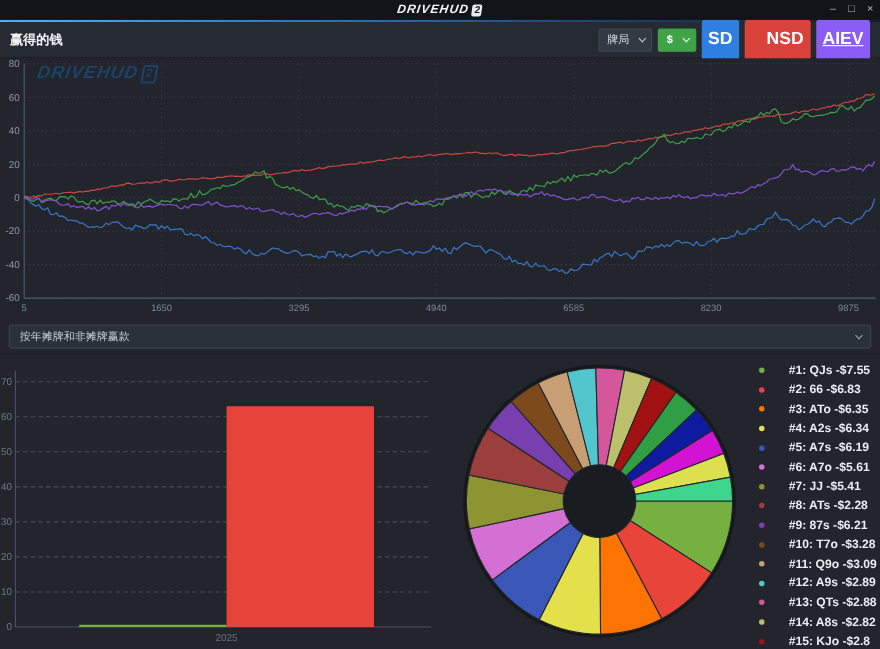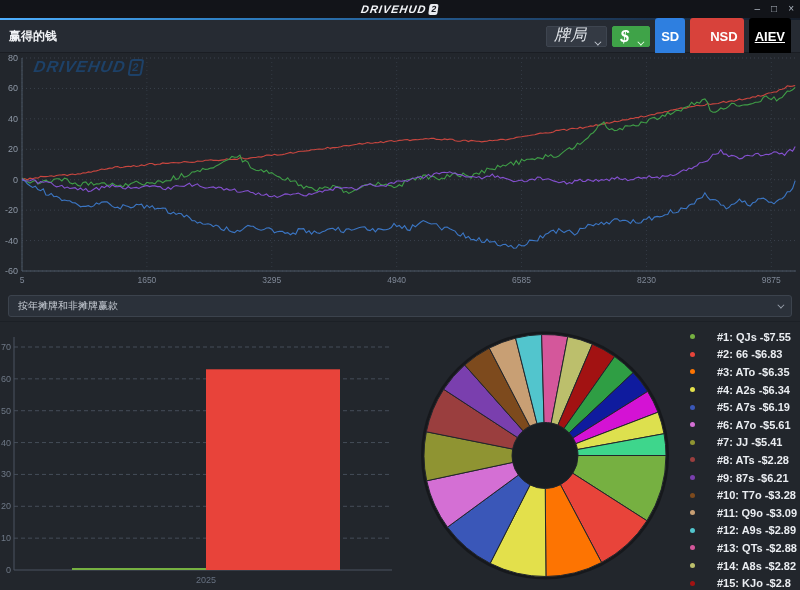--- a/index.html
+++ b/index.html
@@ -18,27 +18,27 @@
     align-items:center; color:#aeb6c0; font-size:10px; }
   .win-btn { cursor:default; line-height:10px; }
   .accent { height:2px; flex:none;
     background:linear-gradient(90deg,#4fb0ff,#2f81c4 28%,#23578a 55%,#1b3350 80%,#151d29); }
 
   
   .toolbar { height:33px; background:#262b33; border-bottom:1px solid #1a1d23;
     display:flex; align-items:center; padding:0 9px; flex:none; }
   .toolbar-title { color:#f0f2f5; font-size:12px; font-weight:bold; }
   .toolbar-right { margin-left:auto; display:flex; gap:5px; align-items:center; }
-  .select { background:#343a44; border:1px solid #3e4550; color:#dde1e6; font-size:16px;
-    height:21px; border-radius:2px; display:flex; align-items:flex-end; gap:8px; padding:0 7px;font-style:italic; }
+  .select { background:#343a44; border:1px solid #3e4550; color:#dde1e6; font-size:10px;
+    height:21px; border-radius:2px; display:flex; align-items:center; gap:8px; padding:0 7px; }
   .select.currency { background:#3fa348; border-color:#3fa348; color:#fff; font-weight:bold; }
   .chevron { width:5px; height:5px; border-right:1.5px solid #c3cad2; border-bottom:1.5px solid #c3cad2;
     transform:rotate(45deg) translateY(-2px); display:inline-block; }
   .select.currency .chevron { border-color:#eaffea; }
-  .btn { height:37px; border-radius:3px; border:none; color:#fff; font-size:13px; font-weight:bold;
+  .btn { height:37px; border-radius:3px; border:none; color:#fff; font-size:16px; font-weight:bold;
     display:flex; align-items:center; padding:0 6px; flex:none; }
 
   
   .line-panel { height:238px; position:relative; background:#22262c; flex:none; }
   .watermark { position:absolute; left:34px; top:5px; display:flex; align-items:center; gap:3px;
     transform:skewX(-10deg); pointer-events:none; }
   .wm-text { color:#1d4168; font-size:16px; font-weight:bold; font-style:italic; letter-spacing:1px; }
   .wm-badge { color:#1d4168; border:2px solid #1d4168; border-radius:3px; font-size:11px;
     font-weight:bold; padding:0 2px; line-height:13px; font-style:normal; }
 
@@ -87,21 +87,21 @@
       <div class="select">
         <span>牌局</span>
         <span class="chevron"></span>
       </div>
       <div class="select currency">
         <span>$</span>
         <span class="chevron"></span>
       </div>
       <button class="btn" style="background: rgb(46, 127, 224);">SD</button>
       <button class="btn" style="background: rgb(216, 66, 59); padding-left: 20px;">NSD</button>
-      <button class="btn" style="background: #000000; text-decoration: underline;">AIEV</button>
+      <button class="btn" style="background: #8b5cf6; text-decoration: underline;">AIEV</button>
     </div>
   </div>
 
   <div class="line-panel">
     <svg id="line-svg" width="800" height="238" viewBox="0 0 800 238">
         <line x1="22" x2="22" y1="5" y2="218" stroke="#333a44" stroke-dasharray="1 3"></line>
         <text x="22" y="230" text-anchor="middle" fill="#7f8897" font-size="8.5">5</text>
         <line x1="146.88769004413928" x2="146.88769004413928" y1="5" y2="218" stroke="#333a44" stroke-dasharray="1 3"></line>
         <text x="146.88769004413928" y="230" text-anchor="middle" fill="#7f8897" font-size="8.5">1650</text>
         <line x1="271.77538008827855" x2="271.77538008827855" y1="5" y2="218" stroke="#333a44" stroke-dasharray="1 3"></line>

